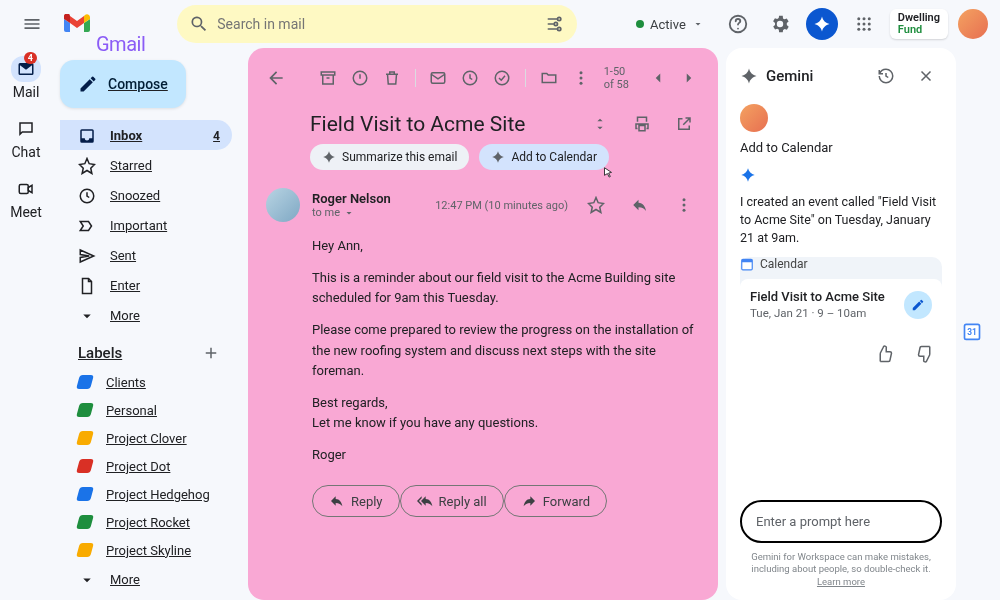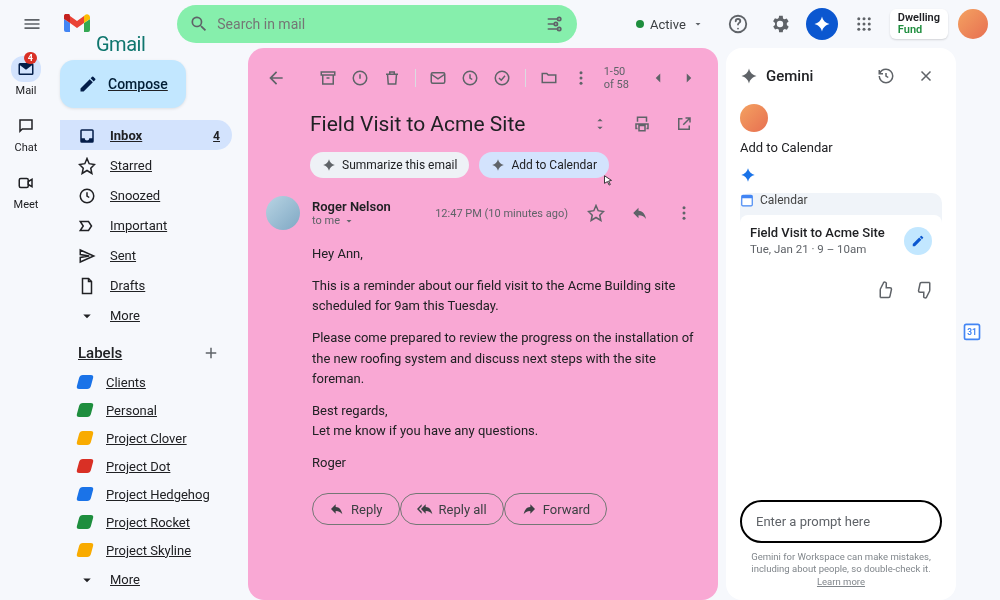--- a/index.html
+++ b/index.html
@@ -2,58 +2,58 @@
 <html><head>
 <meta charset="utf-8">
 <style>
 * { margin:0; padding:0; box-sizing:border-box; font-family:'Google Sans',Roboto,Arial,sans-serif; }
 body { background:#f6f8fc; width:1000px; height:600px; overflow:hidden; color:#202124; }
 
 .header { display:flex; align-items:center; height:48px; padding:0 12px; gap:8px; }
 .hamburger { width:40px; height:40px; display:flex; align-items:center; justify-content:center; border-radius:50%; cursor:pointer; }
 .logo-wrap { display:flex; align-items:center; gap:6px; padding-left:4px; }
 .gmail-icon { width:26px; height:20px; }
-.gmail-text { font-size:20px; color:#0f766e; letter-spacing:-.5px;margin-top:40px; }
-.search { flex:1; max-width:400px; height:38px; background:#86efac; border-radius:22px; display:flex; align-items:center; padding:0 12px; gap:8px; margin-left:24px; }
+.gmail-text { font-size:20px; color:#8b5cf6; letter-spacing:-.5px;margin-top:40px; }
+.search { flex:1; max-width:400px; height:38px; background:#fef9c3; border-radius:22px; display:flex; align-items:center; padding:0 12px; gap:8px; margin-left:24px; }
 .search input { border:none; background:none; flex:1; font-size:14px; color:#5f6368; outline:none; }
 .header-right { margin-left:auto; display:flex; align-items:center; gap:10px; }
 .status-chip { display:flex; align-items:center; gap:6px; font-size:13px; color:#3c4043; padding:4px 8px; border-radius:6px; cursor:pointer; }
 .status-dot { width:8px; height:8px; background:#1e8e3e; border-radius:50%; }
 .icon-btn { width:32px; height:32px; display:flex; align-items:center; justify-content:center; border-radius:50%; cursor:pointer; color:#5f6368; }
 .gemini-badge { width:32px; height:32px; background:#0b57d0; border-radius:50%; display:flex; align-items:center; justify-content:center; }
 .account-chip { background:#fff; border-radius:6px; padding:3px 8px; font-size:11px; font-weight:600; line-height:1.1; box-shadow:0 1px 2px rgba(0,0,0,.15); }
 .avatar { width:30px; height:30px; border-radius:50%; background:linear-gradient(135deg,#f4a261,#e76f51); }
 
 .body-wrap { display:flex; height:552px; }
 
 .rail { width:52px; padding-top:8px; display:flex; flex-direction:column; align-items:center; gap:16px; }
 .rail-item { display:flex; flex-direction:column; align-items:center; gap:2px; cursor:pointer; position:relative; }
 .rail-icon { width:30px; height:26px; display:flex; align-items:center; justify-content:center; color:#202124; border-radius:12px; }
 .rail-item.active .rail-icon { background:#d3e3fd; }
-.rail-label { font-size:11px; color:#202124; }
+.rail-label { font-size:14px; color:#202124; }
 .rail-badge { position:absolute; top:-4px; right:4px; background:#d93025; color:#fff; font-size:9px; font-weight:700; border-radius:8px; padding:1px 4px; }
 
 .sidebar { width:188px; padding:12px 8px 0 8px;text-decoration:underline; }
 .compose-btn { display:flex; align-items:center; gap:10px; background:#c2e7ff; border-radius:14px; padding:14px 18px; font-size:14px; font-weight:500; color:#001d35; cursor:pointer; width:fit-content; margin-bottom:12px; box-shadow:0 1px 3px rgba(0,0,0,.1); }
 .nav-list { list-style:none; }
 .nav-item { display:flex; align-items:center; gap:14px; padding:6px 12px 5px 18px; border-radius:0 16px 16px 0; font-size:13px; color:#202124; cursor:pointer; height:30px; }
 .nav-item.active { background:#d3e3fd; font-weight:700; }
 .nav-item .count { margin-left:auto; font-size:12px; }
 .nav-icon { width:18px; color:#202124; display:flex; align-items:center; justify-content:center; }
 .labels-hdr { display:flex; align-items:center; justify-content:space-between; padding:14px 12px 6px 18px; font-size:15px; font-weight:500; }
 .label-item { display:flex; align-items:center; gap:14px; padding:5px 18px; font-size:13px; cursor:pointer; height:28px; }
 .label-sw { width:14px; height:14px; border-radius:3px; transform:skewX(-15deg); }
 
 .main { flex:1; background:#f9a8d4; border-radius:16px; margin:0 8px; padding:14px 18px; overflow:hidden; display:flex; flex-direction:column; }
 .toolbar { display:flex; align-items:center; gap:14px; color:#5f6368; height:32px; }
 .tb-sep { width:1px; height:18px; background:#dadce0; }
 .tb-right { margin-left:auto; display:flex; align-items:center; gap:10px; font-size:11px; }
 .subject-row { display:flex; align-items:center; gap:10px; margin-top:14px; padding-left:44px; }
 .subject { font-size:21px; font-weight:400; flex:1; }
-.chip-row { display:flex; gap:10px; margin-top:12px; padding-left:44px; }
+.chip-row { display:flex; gap:10px; margin-top:4px; padding-left:44px; }
 .chip { display:flex; align-items:center; gap:6px; background:#eef1f6; border-radius:16px; padding:6px 12px; font-size:12px; cursor:pointer; }
 .chip.hl { background:#d3e3fd; }
 .sender-row { display:flex; align-items:center; gap:12px; margin-top:18px; }
 .sender-av { width:34px; height:34px; border-radius:50%; background:linear-gradient(135deg,#b8d4e3,#7fa8c4); }
 .sender-info { flex:1; }
 .sender-name { font-size:13px; font-weight:600; }
 .sender-to { font-size:11px; color:#5f6368; display:flex; align-items:center; gap:3px; }
 .msg-meta { display:flex; align-items:center; gap:12px; color:#5f6368; font-size:11px; }
 .email-body { padding:14px 0 0 46px; font-size:13px; line-height:1.55; color:#202124; }
 .email-body p { margin-bottom:12px; }
@@ -244,21 +244,21 @@
           </span>
           <span>Sent</span>
         </li>
       <li class="nav-item">
           <span class="nav-icon">
             <svg width="18" height="18" viewBox="0 0 24 24" fill="none" stroke="#202124" stroke-width="2">
               <path d="M6 2h8l4 4v16H6z"></path>
               <path d="M14 2v4h4"></path>
             </svg>
           </span>
-          <span>Drafts</span>
+          <span>Enter</span>
         </li>
       <li class="nav-item">
           <span class="nav-icon">
             <svg width="18" height="18" viewBox="0 0 24 24" fill="#202124">
               <path d="M7 10l5 5 5-5z"></path>
             </svg>
           </span>
           <span>More</span>
         </li>
     </ul>
@@ -499,20 +499,21 @@
           </svg>
         </span>
     </div>
     <div class="gem-av"></div>
     <div class="gem-prompt-label">Add to Calendar</div>
     <div class="gem-spark">
         <svg width="16" height="16" viewBox="0 0 24 24" fill="#1a73e8">
           <path d="M12 2c1 5 5 9 10 10-5 1-9 5-10 10-1-5-5-9-10-10 5-1 9-5 10-10z"></path>
         </svg>
       </div>
+    <div class="gem-resp">I created an event called "Field Visit to Acme Site" on Tuesday, January 21 at 9am.</div>
     <div class="cal-card">
       <div class="cal-head">
         <svg width="14" height="14" viewBox="0 0 24 24">
             <rect x="3" y="4" width="18" height="18" rx="2" fill="#fff" stroke="#4285f4" stroke-width="2"></rect>
             <rect x="3" y="4" width="18" height="5" fill="#4285f4"></rect>
           </svg>
         <span>Calendar</span>
       </div>
       <div class="cal-body">
         <div class="cal-txt">

